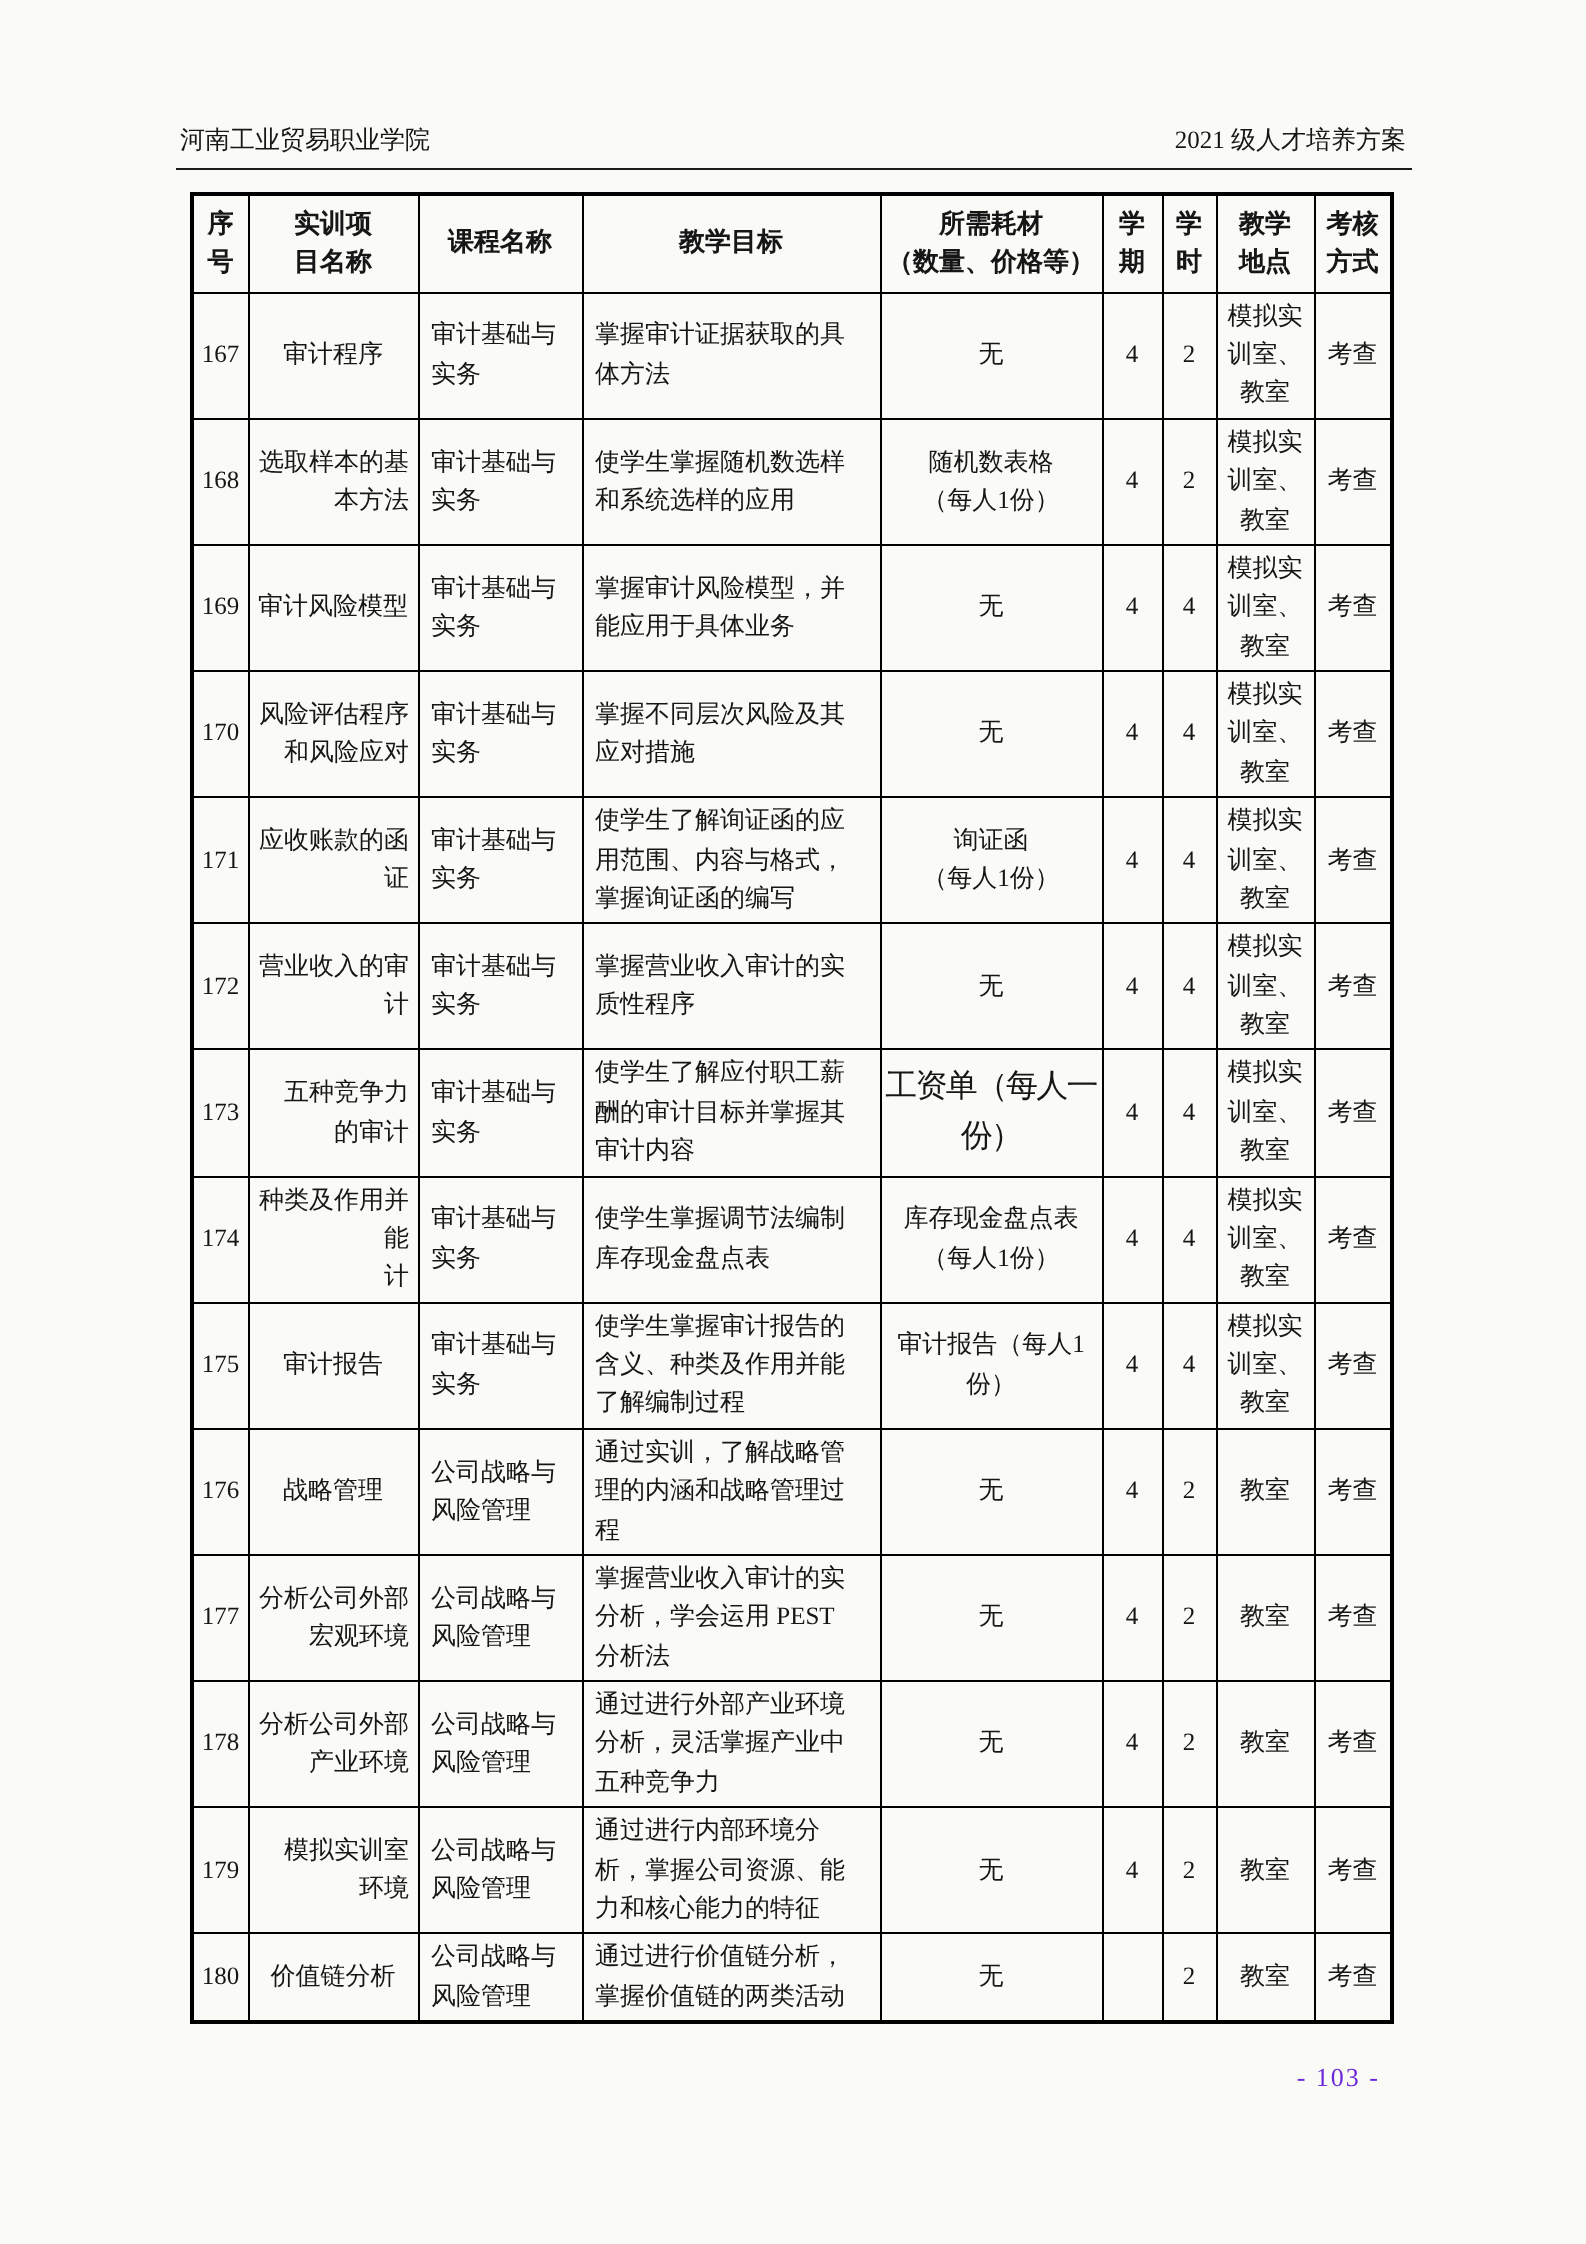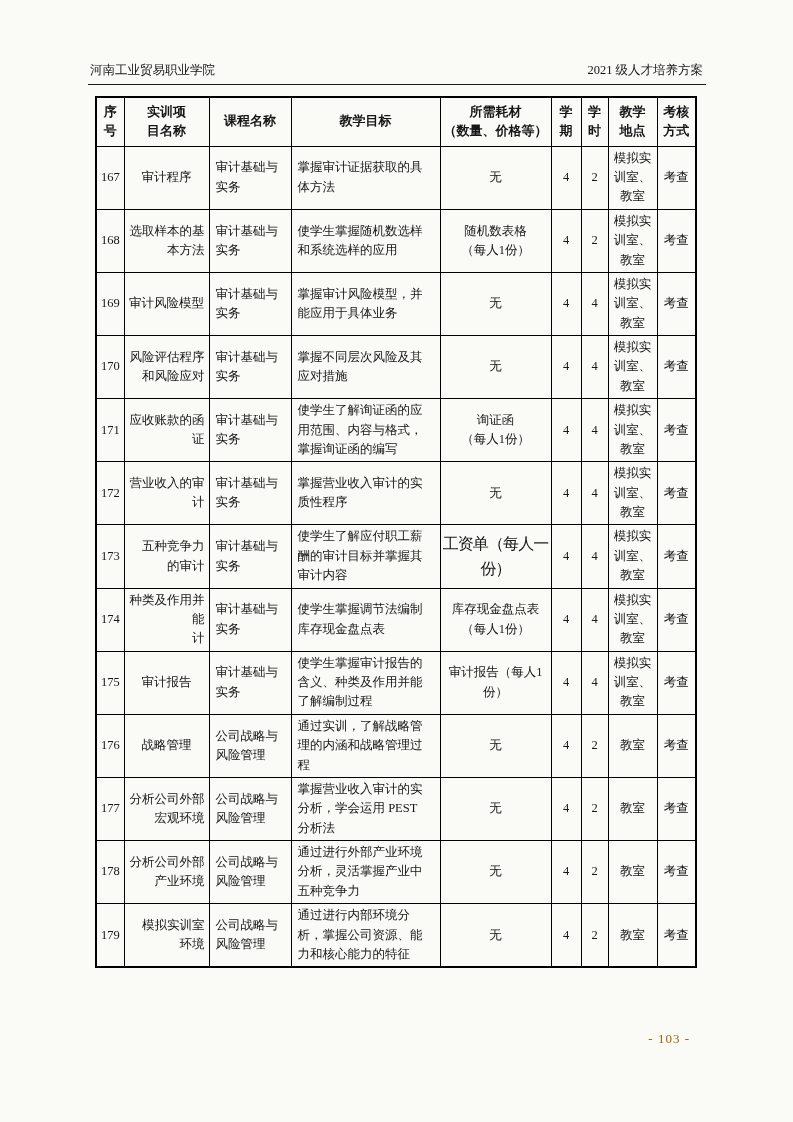--- a/index.html
+++ b/index.html
@@ -33,21 +33,21 @@
   .t td{
     font-size:12.5px;line-height:1.55;white-space:pre-line;
     vertical-align:middle;padding:2px 2px;text-align:center;
   }
   .t td.goal,.t td.course{text-align:left;padding:2px 6px;}
   .t td.name{text-align:right;padding:2px 4px;}
   .t td.name.c{text-align:center;margin-top:27px;}
   .t td.tight{letter-spacing:-0.9px;padding:0;font-size:16px;}
   .doc-footer{
     position:absolute;top:1031px;right:103px;
-    font-size:13px;color:#a16207;letter-spacing:1px;
+    font-size:13px;color:#6d28d9;letter-spacing:1px;
   }
 </style>
 </head>
 <body>
 
 <div class="page">
 
   <div class="doc-header">
     <span>河南工业贸易职业学院</span>
     <span>2021 级人才培养方案</span>
@@ -268,17 +268,30 @@
 风险管理</td>
         <td class="goal">通过进行内部环境分
 析，掌握公司资源、能
 力和核心能力的特征</td>
         <td class="mat">无</td>
         <td class="sem">4</td>
         <td class="hrs">2</td>
         <td class="loc">教室</td>
         <td class="asse">考查</td>
       </tr>
+      <tr>
+        <td class="seq">180</td>
+        <td class="name c">价值链分析</td>
+        <td class="course">公司战略与
+风险管理</td>
+        <td class="goal">通过进行价值链分析，
+掌握价值链的两类活动</td>
+        <td class="mat">无</td>
+        <td class="sem"></td>
+        <td class="hrs">2</td>
+        <td class="loc">教室</td>
+        <td class="asse">考查</td>
+      </tr>
     </tbody>
   </table>
 </div>
 
 <div class="doc-footer">- 103 -</div>
 
 </body></html>

